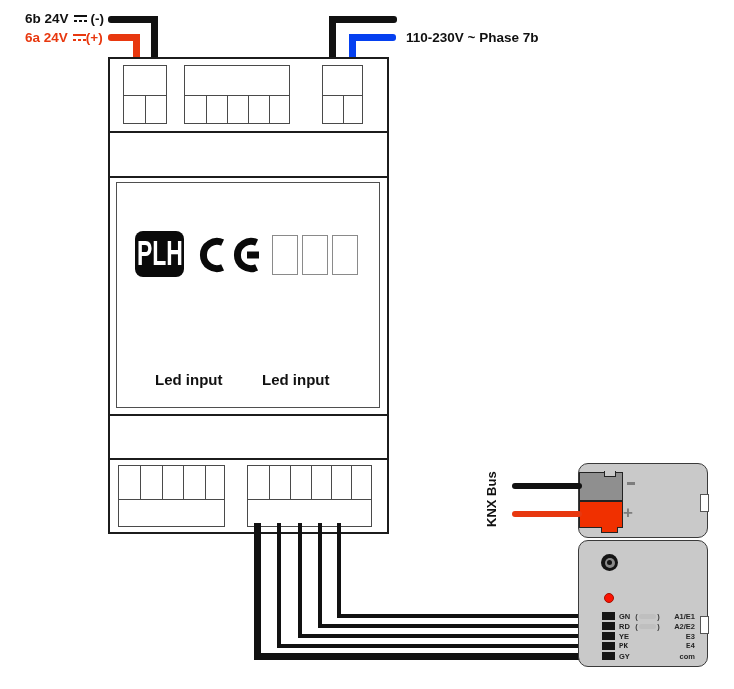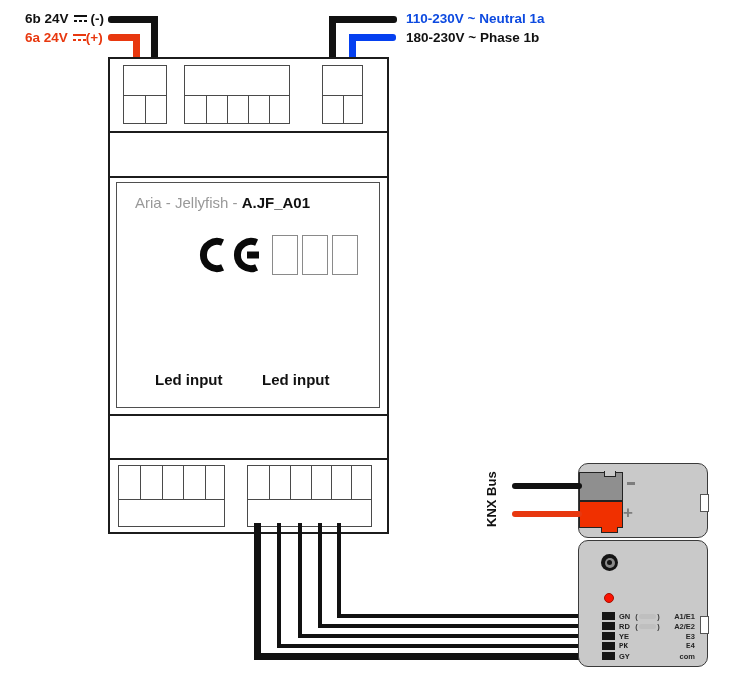--- a/index.html
+++ b/index.html
@@ -55,22 +55,21 @@
   <div class="wire" style="left:108px; top:16px; width:49px; height:7px; border-radius:3px 0 0 3px;"></div>
   <div class="wire" style="left:150.5px; top:16px; width:7px; height:55px;"></div>
   <div class="wire" style="left:108px; top:33.5px; width:32px; height:7px; background:#e8380f; border-radius:3px 0 0 3px;"></div>
   <div class="wire" style="left:132.5px; top:33.5px; width:7px; height:37px; background:#e8380f;"></div>
 
   <div class="wire" style="left:328.5px; top:16px; width:68px; height:7px; border-radius:0 3px 3px 0;"></div>
   <div class="wire" style="left:328.5px; top:16px; width:7px; height:55px;"></div>
   <div class="wire" style="left:349px; top:33.5px; width:47px; height:7px; background:#0540f0; border-radius:0 3px 3px 0;"></div>
   <div class="wire" style="left:349px; top:33.5px; width:7px; height:37px; background:#0540f0;"></div>
 
-  <div class="lbl" style="left:406px; top:11px; color:#0d4ae0;">110-230V ~ Neutral 1a</div>
-  <div class="lbl" style="left:406px; top:30px;">180-230V ~ Phase 1b</div>
+  <div class="lbl" style="left:406px; top:30px;">110-230V ~ Phase 7b</div>
 
   <div class="device"></div>
   <div class="hline" style="top:131px;"></div>
   <div class="hline" style="top:176px;"></div>
   <div class="hline" style="top:414px;"></div>
   <div class="hline" style="top:458px;"></div>
 
   <div class="tblock" style="left:123px; top:65px; width:44px; height:59px;">
     <div class="tb-h" style="top:29px;"></div>
     <div class="tb-v" style="left:21px; top:29px; bottom:0;"></div>
@@ -97,23 +96,23 @@
   <div class="tblock" style="left:247px; top:465px; width:125px; height:62px;">
     <div class="tb-h" style="top:33px;"></div>
     <div class="tb-v" style="left:21px; top:0; height:33px;"></div>
     <div class="tb-v" style="left:42px; top:0; height:33px;"></div>
     <div class="tb-v" style="left:63px; top:0; height:33px;"></div>
     <div class="tb-v" style="left:83px; top:0; height:33px;"></div>
     <div class="tb-v" style="left:103px; top:0; height:33px;"></div>
   </div>
 
   <div class="labelbox"></div>
-  <div class="title">
-    <span>Aria - Jellyfish - </span><b>A.JF_A01</b>
-  </div>
+  <div class="plh">
+      <span>PLH</span>
+    </div>
   <svg class="abs" style="left:199px; top:236px;" width="68" height="38" viewBox="0 0 68 38">
     <path d="M 23.6 6.6 A 13.6 13.6 0 1 0 23.6 31.4" fill="none" stroke="#0a0a0a" stroke-width="7"></path>
     <path d="M 57.6 6.6 A 13.6 13.6 0 1 0 57.6 31.4" fill="none" stroke="#0a0a0a" stroke-width="7"></path>
     <line x1="48" y1="19" x2="60" y2="19" stroke="#0a0a0a" stroke-width="7"></line>
   </svg>
   <div class="certbox" style="left:272px;"></div>
   <div class="certbox" style="left:302px;"></div>
   <div class="certbox" style="left:332px;"></div>
   <div class="ledlbl" style="left:155px;text-align:center;">Led input</div>
   <div class="ledlbl" style="left:262px;">Led input</div>

